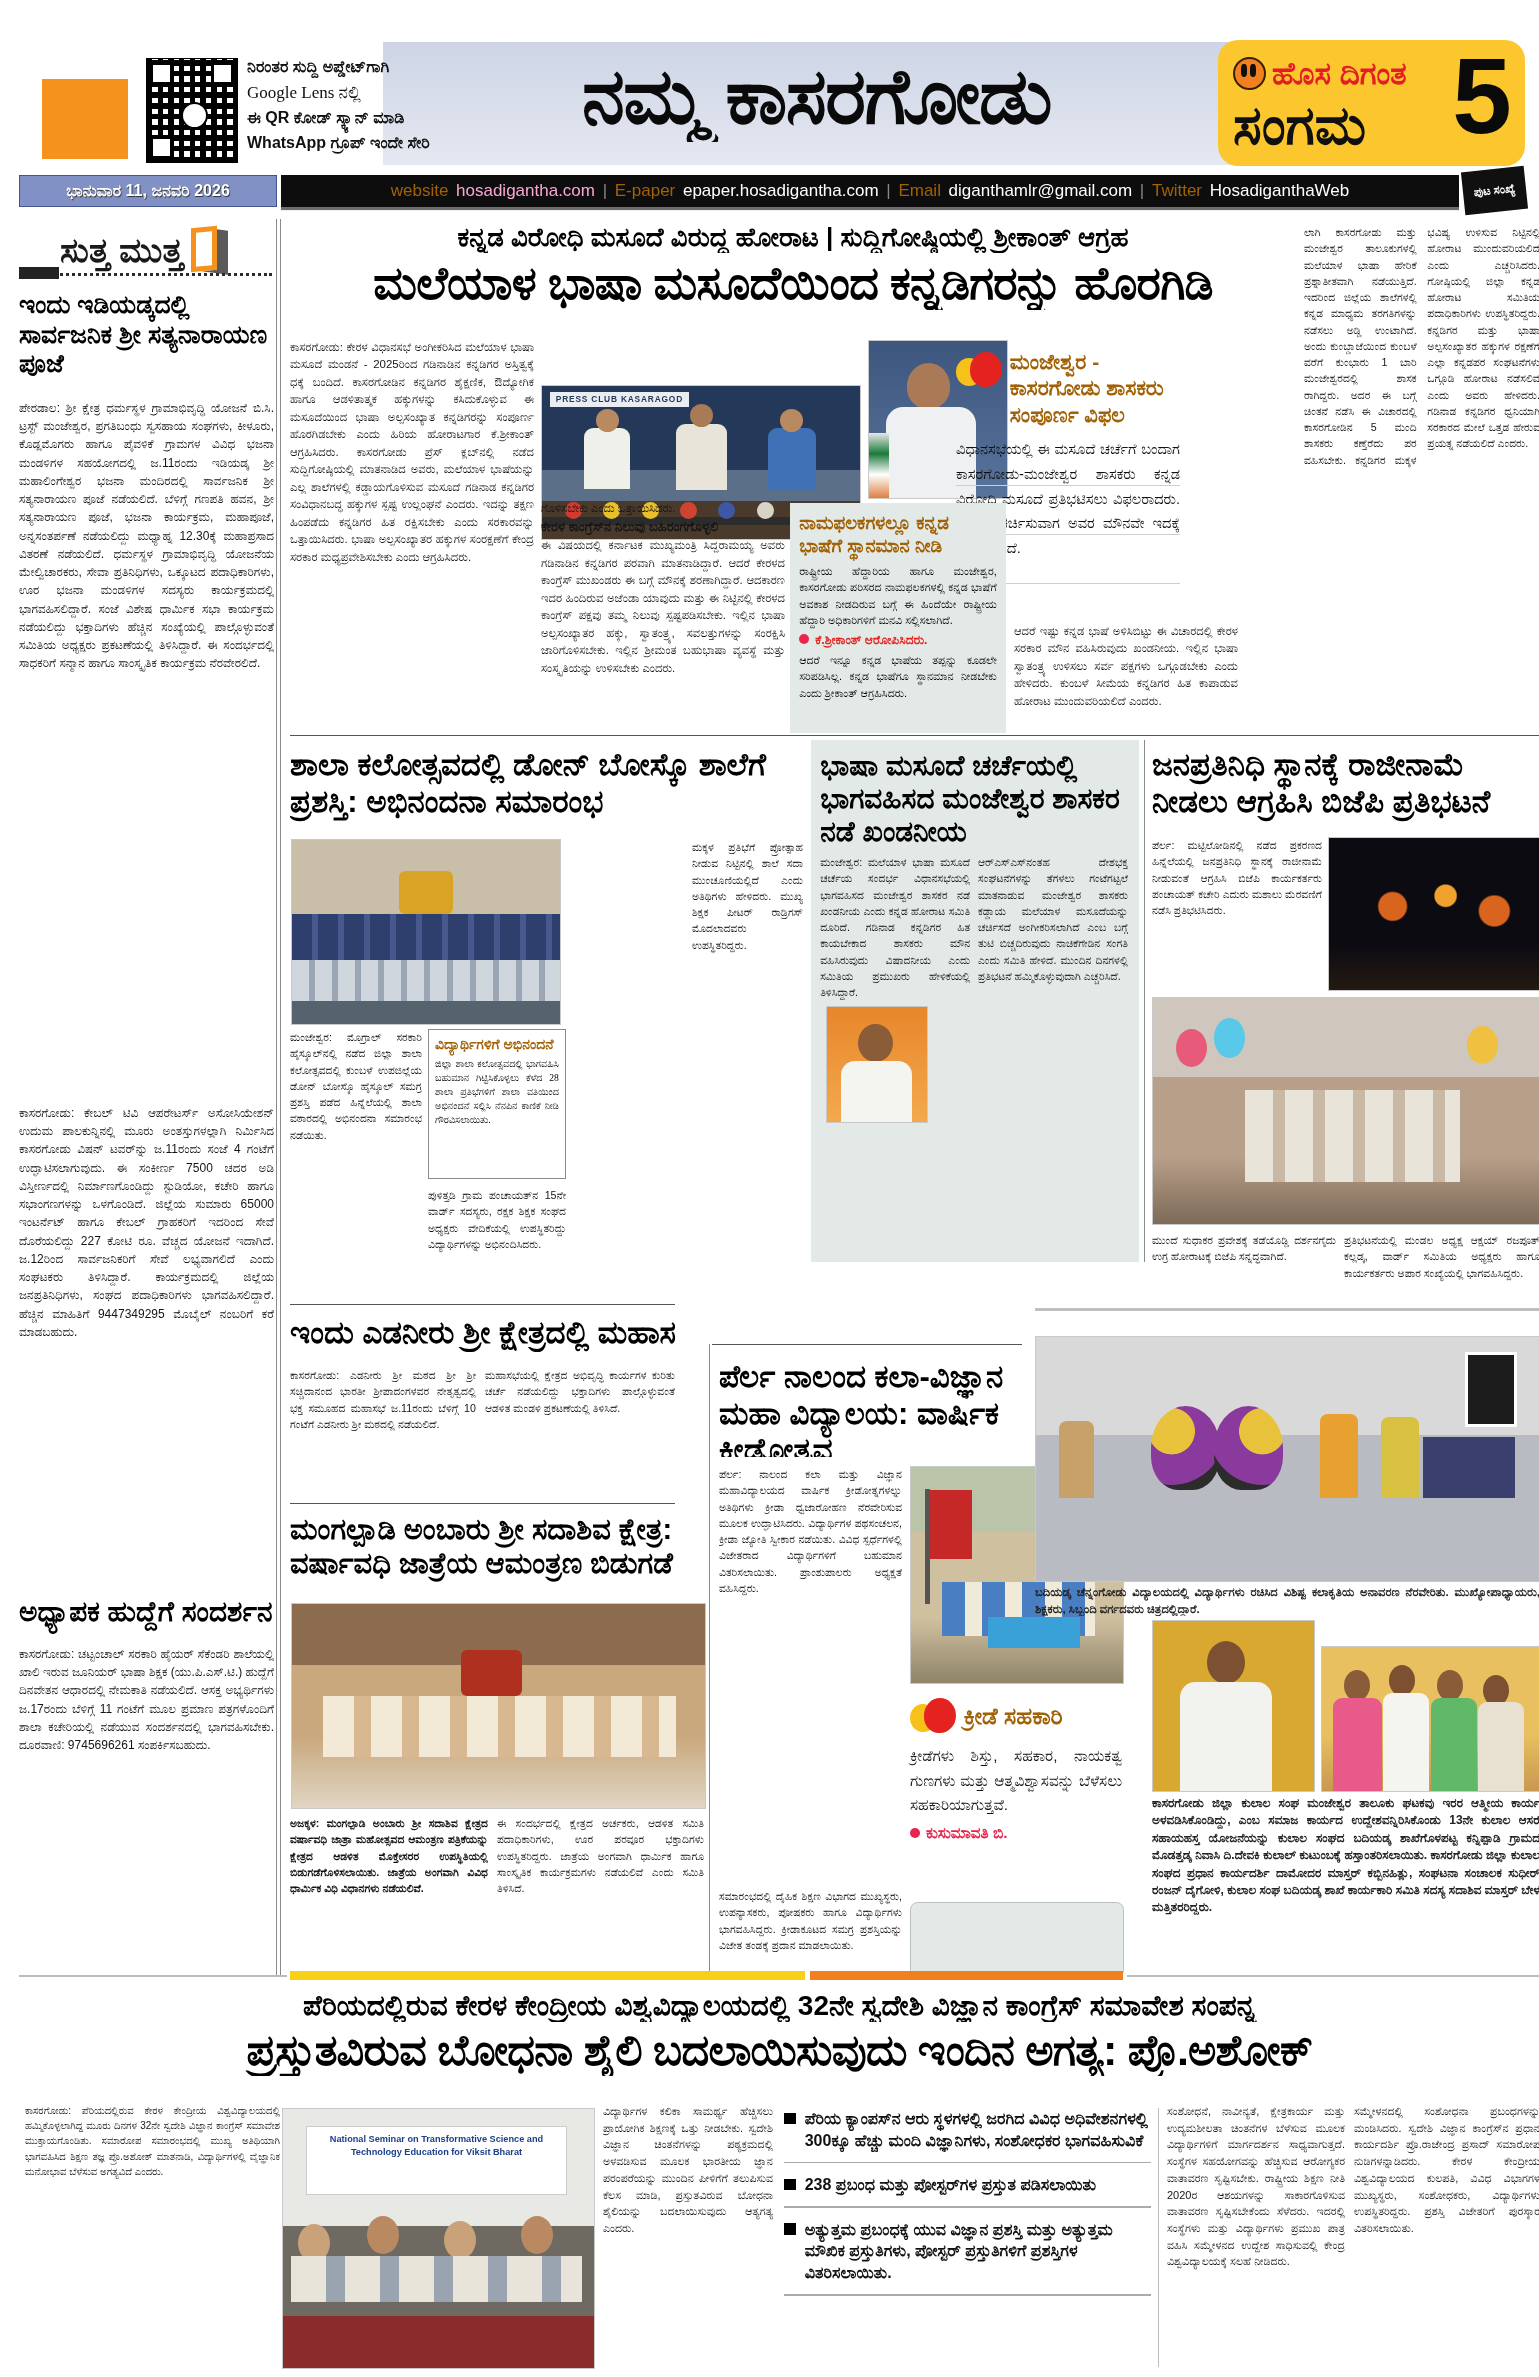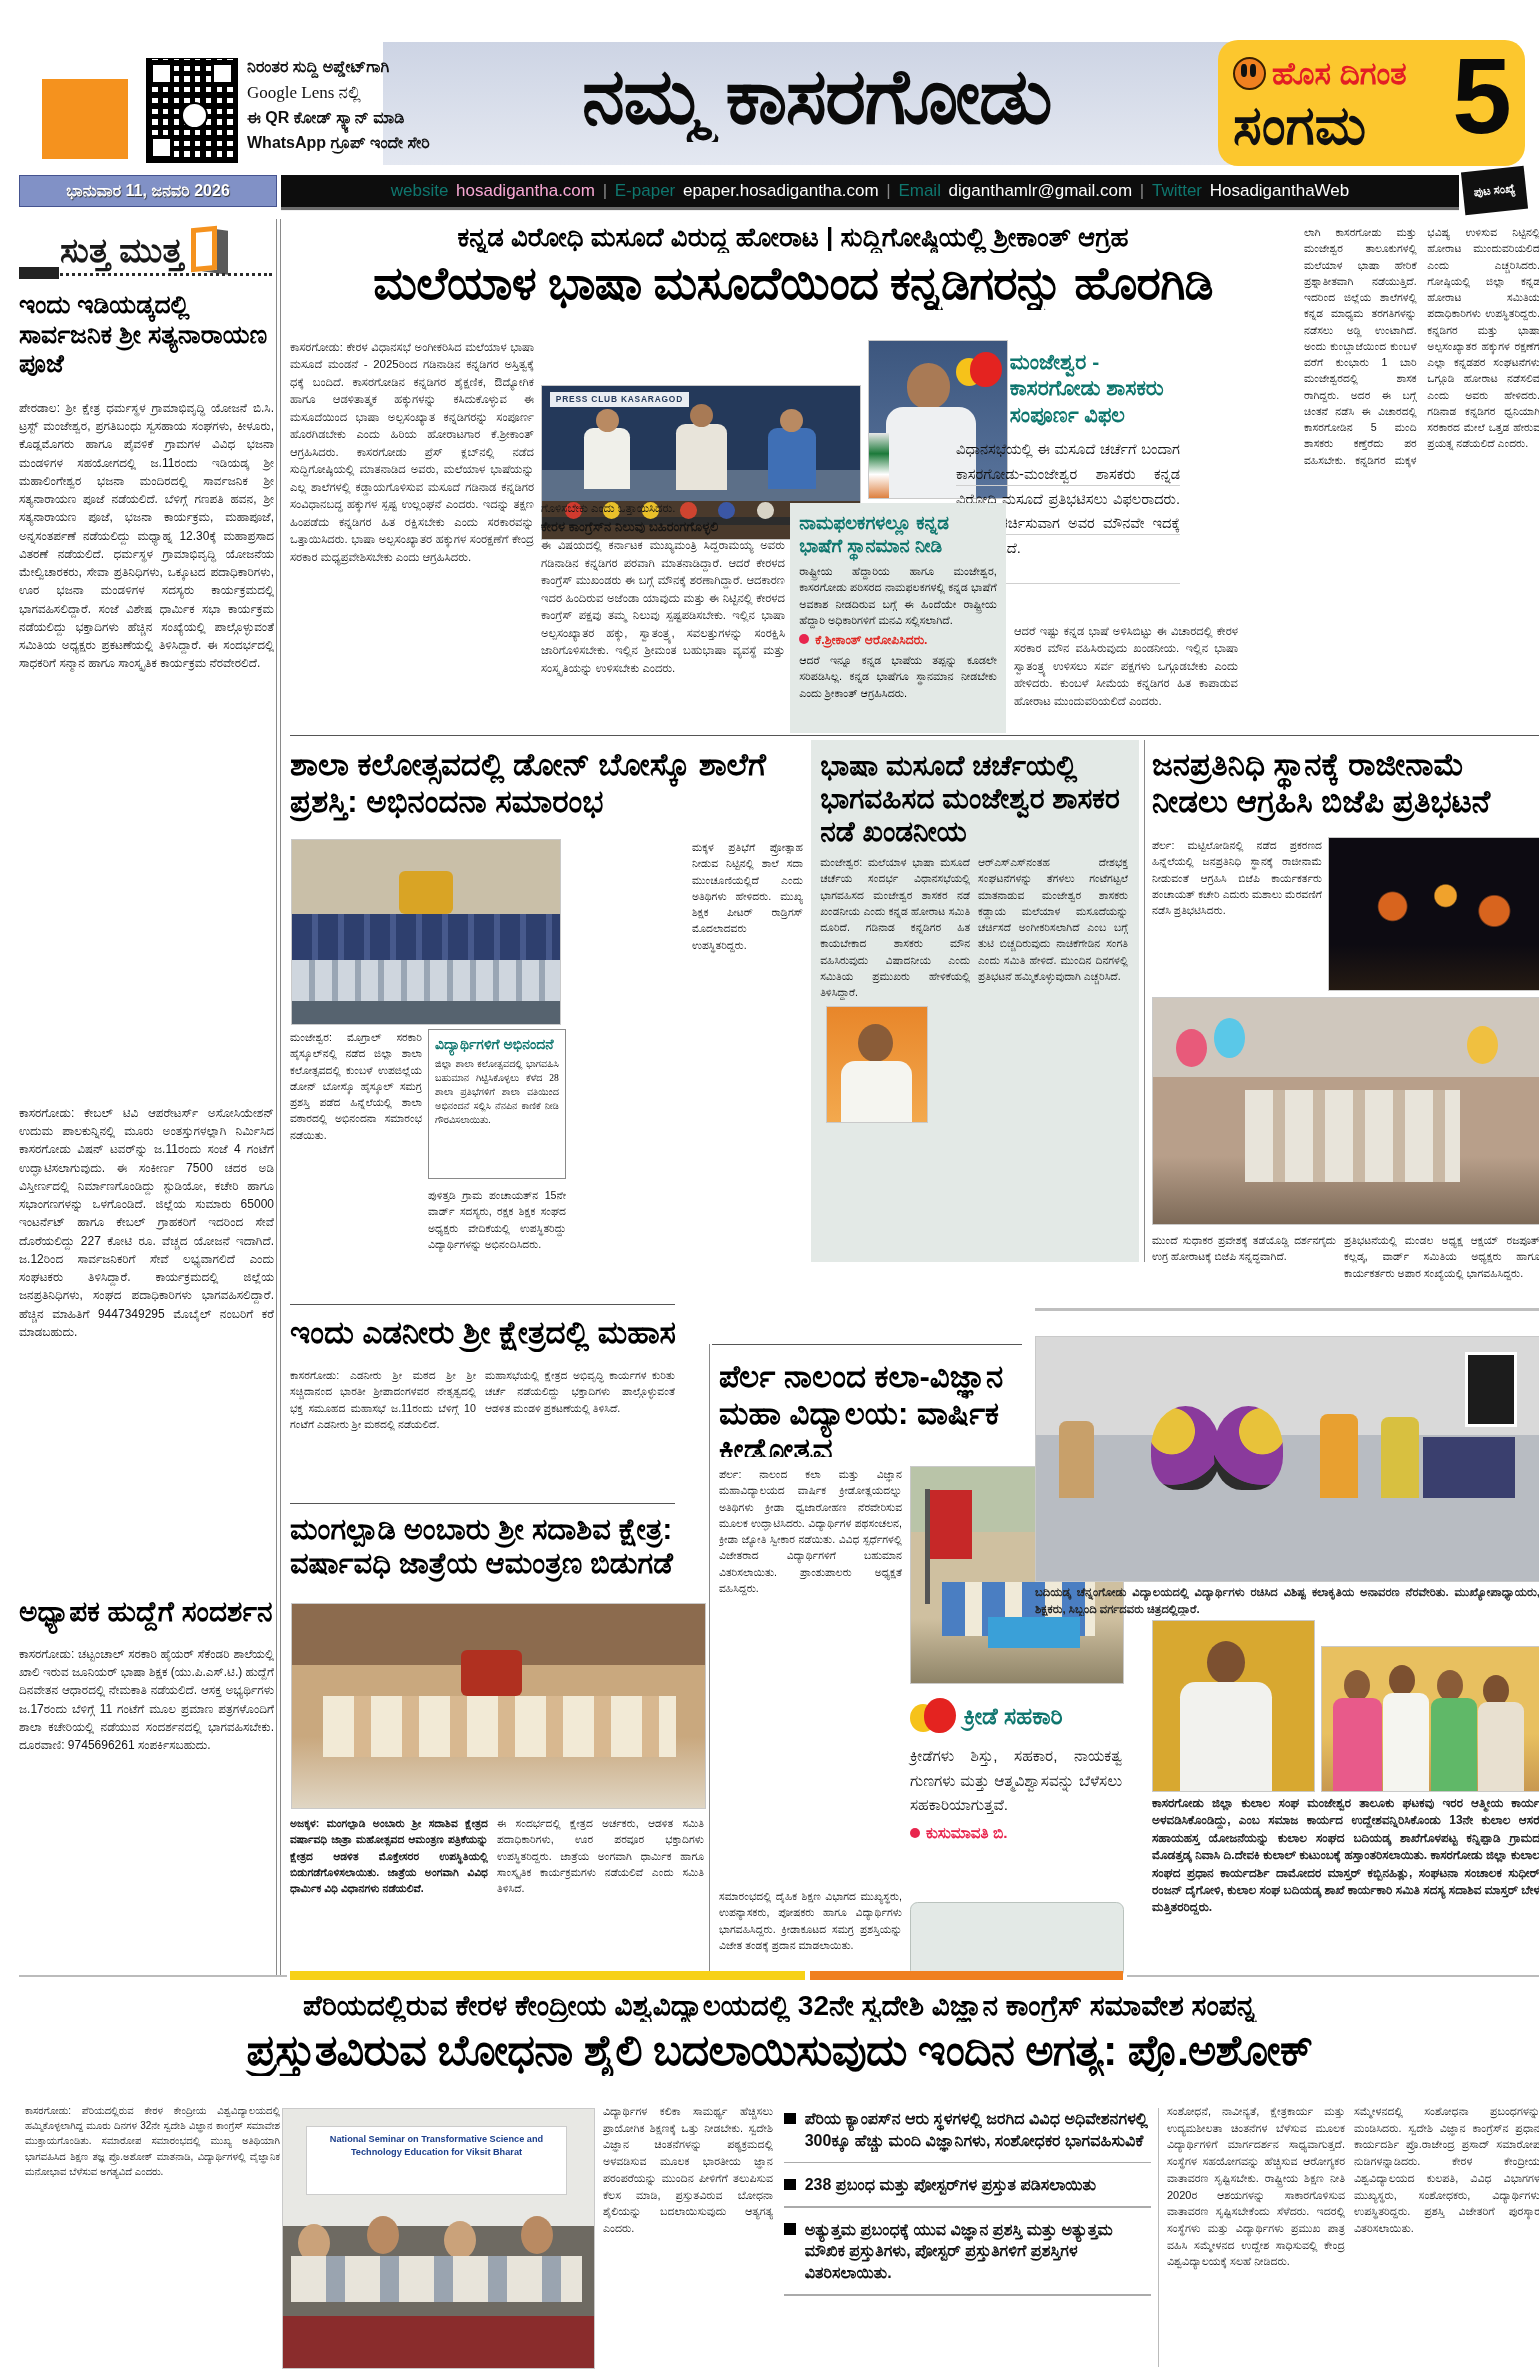--- a/index.html
+++ b/index.html
@@ -1,21 +1,21 @@
 <!DOCTYPE html>
 <html style="font-size:12.3px"><head>
 <meta charset="utf-8">
 <style>
   html,body{margin:0;padding:0;background:#e8e8e8;font-family:"Liberation Sans",sans-serif;}
   #page{position:relative;width:1540px;height:2377px;background:#ffffff;overflow:hidden;margin:0 auto;}
   .abs{position:absolute;}
   .bt{font-size:11.5px;line-height:1.52;text-align:justify;color:#141414;overflow:hidden;}
   .hl{font-weight:bold;color:#000;line-height:1.18;}
   .center{text-align:center;}
-  .red{color:#0f766e;}
+  .red{color:#a16207;}
   .photo{position:absolute;overflow:hidden;border:0.8px solid #c9c9c9;}
   .vrule{position:absolute;width:0.8px;background:#8a8a8a;}
   .hrule{position:absolute;height:0.8px;background:#555;}
   .dotline{border-bottom:3.1px dotted #2b2b2b;}
   .flame{position:relative;width:46px;height:43px;flex:0 0 auto;}
   .flame .f1{position:absolute;left:0;top:9.2px;width:26px;height:28px;background:#f6c21a;border-radius:50% 50% 48% 50%;}
   .flame .f2{position:absolute;left:14px;top:3.1px;width:32px;height:35px;background:#e42320;border-radius:50% 50% 50% 46%;}
   .qbox{overflow:hidden;}
   .sq{display:inline-block;width:11.5px;height:11.5px;background:#000;margin-right:9.2px;flex:0 0 auto;margin-top:4.6px;}
   .bullet-item{display:flex;font-weight:bold;font-size:16px;line-height:1.35;color:#111;}
@@ -197,21 +197,21 @@
   <div class="abs bt" style="left:1344px;top:1232px;width:196px;height:67px;font-size:10.7px;">ಪ್ರತಿಭಟನೆಯಲ್ಲಿ ಮಂಡಲ ಅಧ್ಯಕ್ಷ ಆಕ್ಷಯ್ ರಜಪೂತ್ ಕಲ್ಲಡ್ಕ, ವಾರ್ಡ್ ಸಮಿತಿಯ ಅಧ್ಯಕ್ಷರು ಹಾಗೂ ಕಾರ್ಯಕರ್ತರು ಅಪಾರ ಸಂಖ್ಯೆಯಲ್ಲಿ ಭಾಗವಹಿಸಿದ್ದರು.</div>
 
   <div class="hrule" style="left:290px;top:1304px;width:385px;"></div>
   <div class="abs hl center" style="left:290px;top:1315px;width:385px;font-size:31px;white-space:nowrap;overflow:hidden;">ಇಂದು ಎಡನೀರು ಶ್ರೀ ಕ್ಷೇತ್ರದಲ್ಲಿ ಮಹಾಸಭೆ</div>
   <div class="abs bt" style="left:290px;top:1367px;width:186px;height:132px;font-size:10.7px;">ಕಾಸರಗೋಡು: ಎಡನೀರು ಶ್ರೀ ಮಠದ ಶ್ರೀ ಶ್ರೀ ಸಚ್ಚಿದಾನಂದ ಭಾರತೀ ಶ್ರೀಪಾದಂಗಳವರ ನೇತೃತ್ವದಲ್ಲಿ ಭಕ್ತ ಸಮೂಹದ ಮಹಾಸಭೆ ಜ.11ರಂದು ಬೆಳಿಗ್ಗೆ 10 ಗಂಟೆಗೆ ಎಡನೀರು ಶ್ರೀ ಮಠದಲ್ಲಿ ನಡೆಯಲಿದೆ.</div>
   <div class="abs bt" style="left:485px;top:1367px;width:190px;height:132px;font-size:10.7px;">ಮಹಾಸಭೆಯಲ್ಲಿ ಕ್ಷೇತ್ರದ ಅಭಿವೃದ್ಧಿ ಕಾರ್ಯಗಳ ಕುರಿತು ಚರ್ಚೆ ನಡೆಯಲಿದ್ದು ಭಕ್ತಾದಿಗಳು ಪಾಲ್ಗೊಳ್ಳುವಂತೆ ಆಡಳಿತ ಮಂಡಳಿ ಪ್ರಕಟಣೆಯಲ್ಲಿ ತಿಳಿಸಿದೆ.</div>
 
   <div class="hrule" style="left:712px;top:1344px;width:310px;"></div>
   <div class="vrule" style="left:709px;top:1344px;height:635px;"></div>
   <div class="abs hl" style="left:719px;top:1359px;width:304px;font-size:31px;height:98px;overflow:hidden;">ಪೆರ್ಲ ನಾಲಂದ ಕಲಾ-ವಿಜ್ಞಾನ ಮಹಾ ವಿದ್ಯಾಲಯ: ವಾರ್ಷಿಕ ಕ್ರೀಡೋತ್ಸವ</div>
-  <div class="abs bt" style="left:719px;top:1466px;width:183px;height:418px;font-size:10.7px;">ಪೆರ್ಲ: ನಾಲಂದ ಕಲಾ ಮತ್ತು ವಿಜ್ಞಾನ ಮಹಾವಿದ್ಯಾಲಯದ ವಾರ್ಷಿಕ ಕ್ರೀಡೋತ್ಲಯದಲ್ನು ಅತಿಥಿಗಳು ಕ್ರೀಡಾ ಧ್ವಜಾರೋಹಣ ನೆರವೇರಿಸುವ ಮೂಲಕ ಉದ್ಘಾಟಿಸಿದರು. ವಿದ್ಯಾರ್ಥಿಗಳ ಪಥಸಂಚಲನ, ಕ್ರೀಡಾ ಜ್ಯೋತಿ ಸ್ವೀಕಾರ ನಡೆಯಿತು. ವಿವಿಧ ಸ್ಪರ್ಧೆಗಳಲ್ಲಿ ವಿಜೇತರಾದ ವಿದ್ಯಾರ್ಥಿಗಳಿಗೆ ಬಹುಮಾನ ವಿತರಿಸಲಾಯಿತು. ಪ್ರಾಂಶುಪಾಲರು ಅಧ್ಯಕ್ಷತೆ ವಹಿಸಿದ್ದರು.</div>
+  <div class="abs bt" style="left:719px;top:1466px;width:183px;height:418px;font-size:10.7px;">ಪೆರ್ಲ: ನಾಲಂದ ಕಲಾ ಮತ್ತು ವಿಜ್ಞಾನ ಮಹಾವಿದ್ಯಾಲಯದ ವಾರ್ಷಿಕ ಕ್ರೀಡೋತ್ನಗಳಲ್ನು ಅತಿಥಿಗಳು ಕ್ರೀಡಾ ಧ್ವಜಾರೋಹಣ ನೆರವೇರಿಸುವ ಮೂಲಕ ಉದ್ಘಾಟಿಸಿದರು. ವಿದ್ಯಾರ್ಥಿಗಳ ಪಥಸಂಚಲನ, ಕ್ರೀಡಾ ಜ್ಯೋತಿ ಸ್ವೀಕಾರ ನಡೆಯಿತು. ವಿವಿಧ ಸ್ಪರ್ಧೆಗಳಲ್ಲಿ ವಿಜೇತರಾದ ವಿದ್ಯಾರ್ಥಿಗಳಿಗೆ ಬಹುಮಾನ ವಿತರಿಸಲಾಯಿತು. ಪ್ರಾಂಶುಪಾಲರು ಅಧ್ಯಕ್ಷತೆ ವಹಿಸಿದ್ದರು.</div>
   <div class="abs bt" style="left:719px;top:1888px;width:183px;height:88px;font-size:10.7px;">ಸಮಾರಂಭದಲ್ಲಿ ದೈಹಿಕ ಶಿಕ್ಷಣ ವಿಭಾಗದ ಮುಖ್ಯಸ್ಥರು, ಉಪನ್ಯಾಸಕರು, ಪೋಷಕರು ಹಾಗೂ ವಿದ್ಯಾರ್ಥಿಗಳು ಭಾಗವಹಿಸಿದ್ದರು. ಕ್ರೀಡಾಕೂಟದ ಸಮಗ್ರ ಪ್ರಶಸ್ತಿಯನ್ನು ವಿಜೇತ ತಂಡಕ್ಕೆ ಪ್ರದಾನ ಮಾಡಲಾಯಿತು.</div>
   <div class="photo" style="left:910px;top:1466px;width:212px;height:216px;background:linear-gradient(180deg,#b9c4a8 0 30%,#cfc0a0 30% 70%,#8f8468 100%);">
     <div style="position:absolute;left:15.3px;top:23px;width:46px;height:69px;background:#c62828;"></div>
     <div style="position:absolute;left:14px;top:21.5px;width:4.6px;height:115px;background:#555;"></div>
     <div style="position:absolute;left:31px;top:115px;width:153px;height:54px;background:repeating-linear-gradient(90deg,#4a7ec2 0 23px,#f0ead8 23px 40px);"></div>
     <div style="position:absolute;left:77px;top:150px;width:92px;height:31px;background:#3aa0d8;"></div>
   </div>
   <div class="abs" style="left:910px;top:1695px;width:212px;height:192px;">
     <div style="display:flex;gap:7.7px;align-items:center;">
       <span class="flame">

